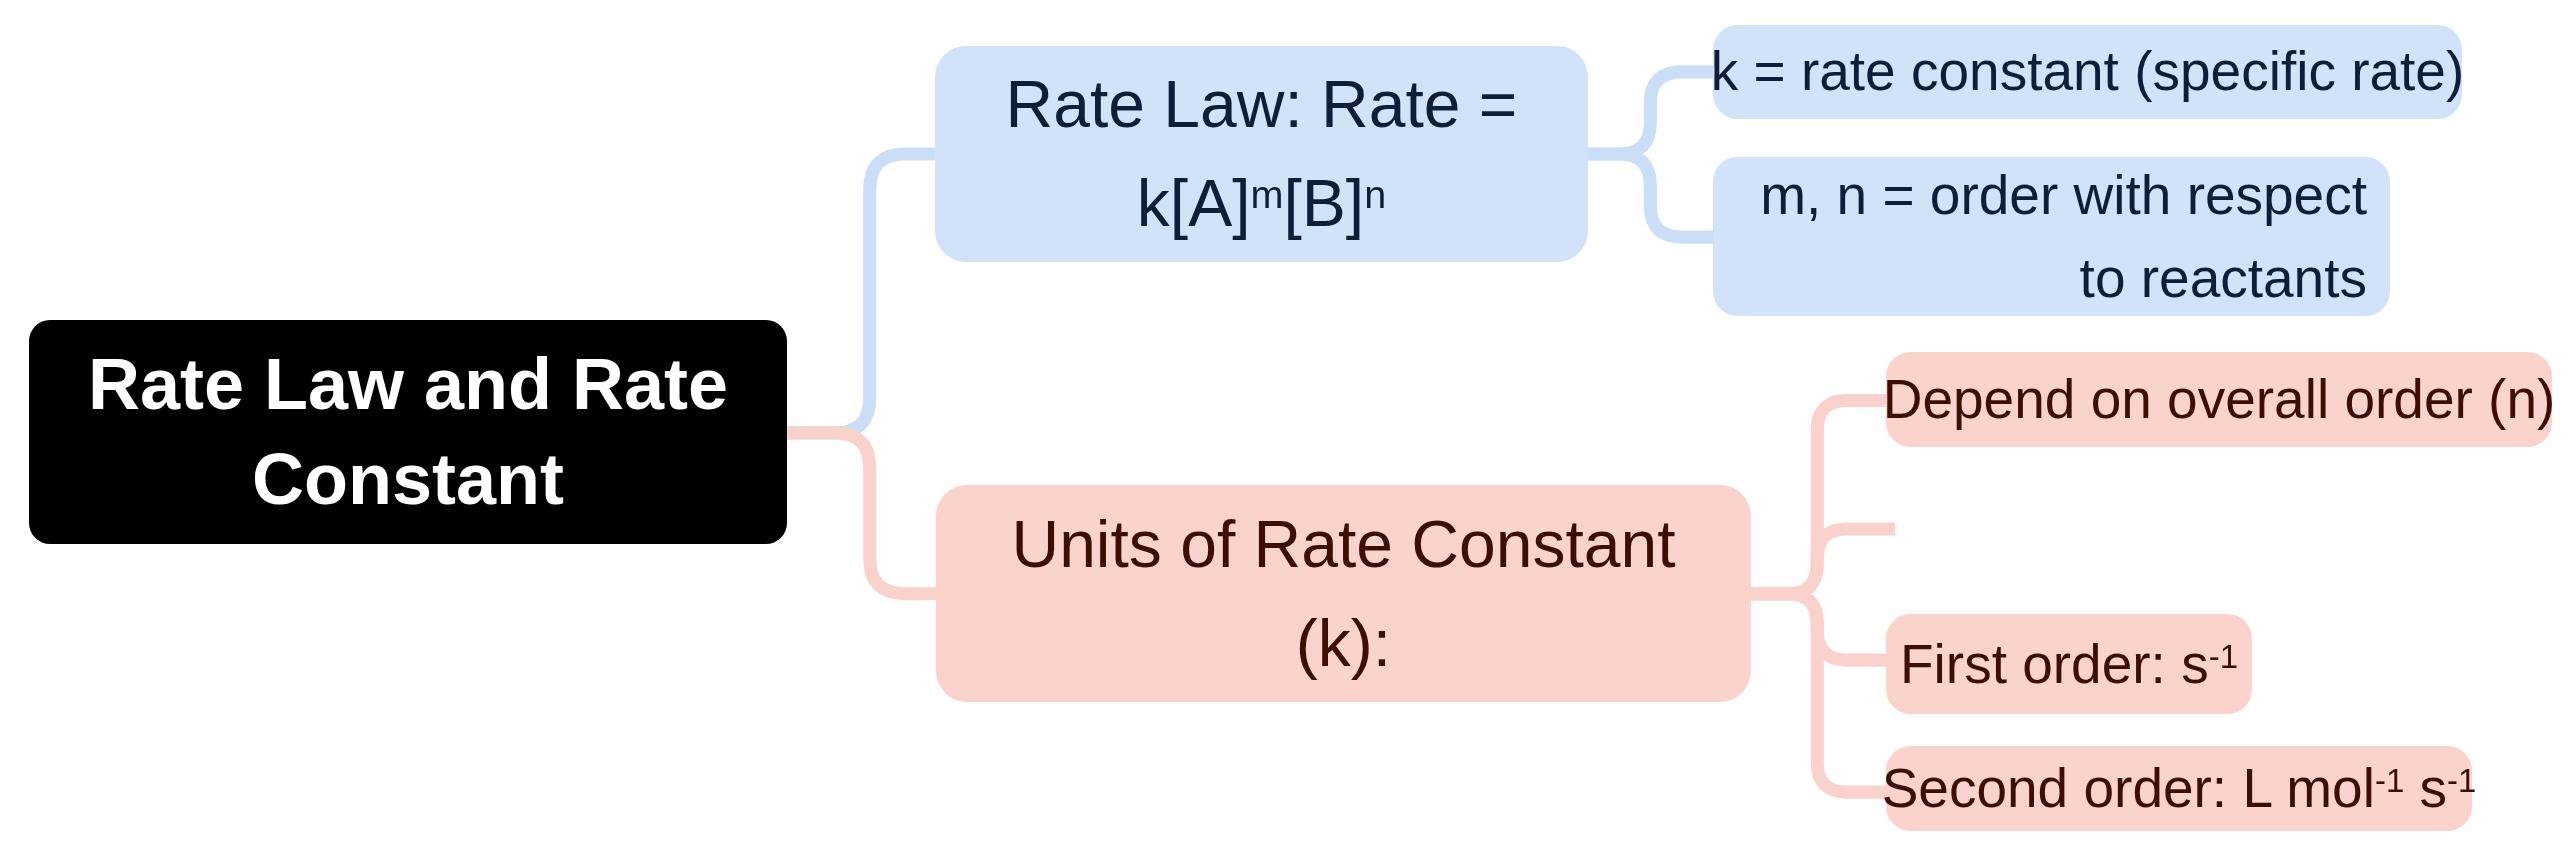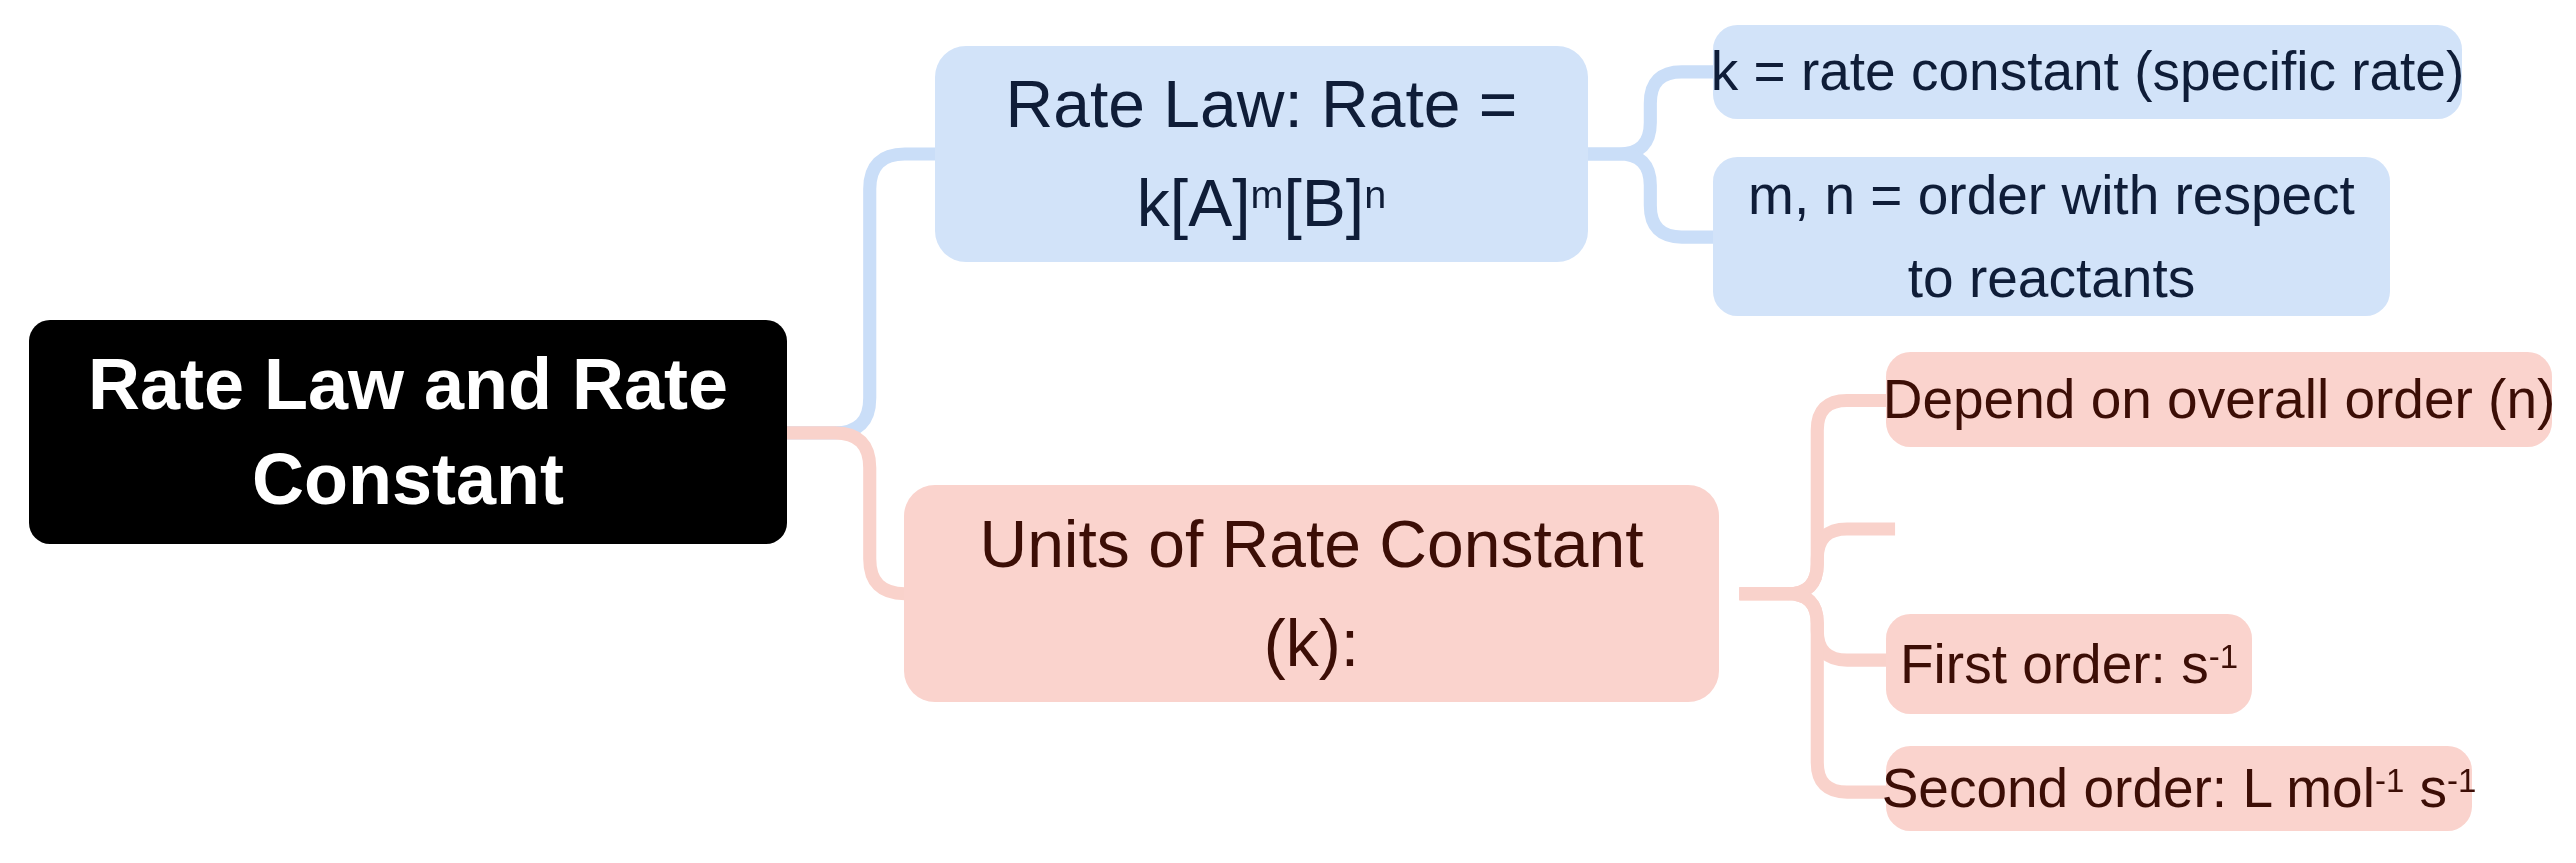--- a/index.html
+++ b/index.html
@@ -57,40 +57,40 @@
   .n-rate-law {
     left: 935px; top: 46px; width: 653px; height: 216px;
     background: var(--blue-fill);
     color: var(--blue-text);
     border-radius: 31px;
     font-size: 66px;
     line-height: 1.5;
     padding: 0 15px;
   }
   .n-units {
-    left: 904px; top: 485px; width: 815px; height: 217px;
+    left: 936px; top: 485px; width: 815px; height: 217px;
     background: var(--pink-fill);
     color: var(--pink-text);
     border-radius: 31px;
     font-size: 66px;
     line-height: 1.5;
     padding: 8px 35px;
   }
   
   .child {
     border-radius: 24.5px;
     font-size: 55px;
     line-height: 1.5;
     padding: 0 23px;
   }
   .child.blue { background: var(--blue-fill); color: var(--blue-text); }
   .child.pink { background: var(--pink-fill); color: var(--pink-text); }
   .nowrap { white-space: nowrap; }
   .n-k-def      { left: 1713px; top:  24.5px; width: 749px; height: 94px; }
-  .n-mn-def     { left: 1713px; top: 157px; width: 677px; height: 159px; }
+  .n-mn-def     { left: 1713px; top: 157px; width: 677px; height: 159px; text-align: right; }
   .n-depend     { left: 1886px; top: 352px; width: 666px; height: 95px; }
   .n-zero       { left: 1886px; top: 483px; width: 531px; height: 91px; }
   .n-first      { left: 1886px; top: 614px; width: 366px; height: 100px; }
   .n-second     { left: 1886px; top: 746px; width: 586px; height: 85px; }
 </style>
 </head>
 <body>
 
 <div class="canvas">
 

